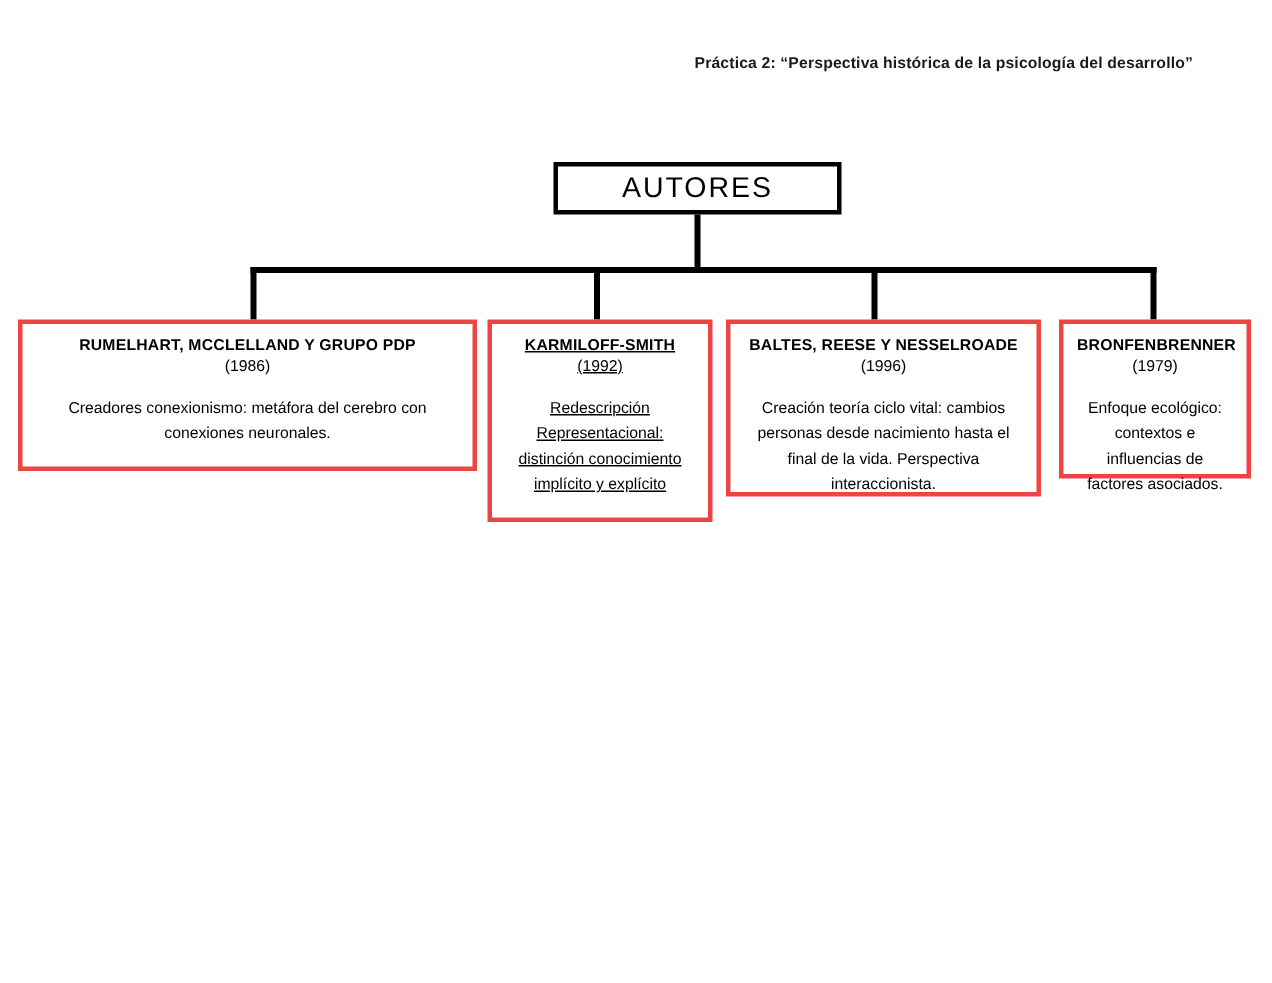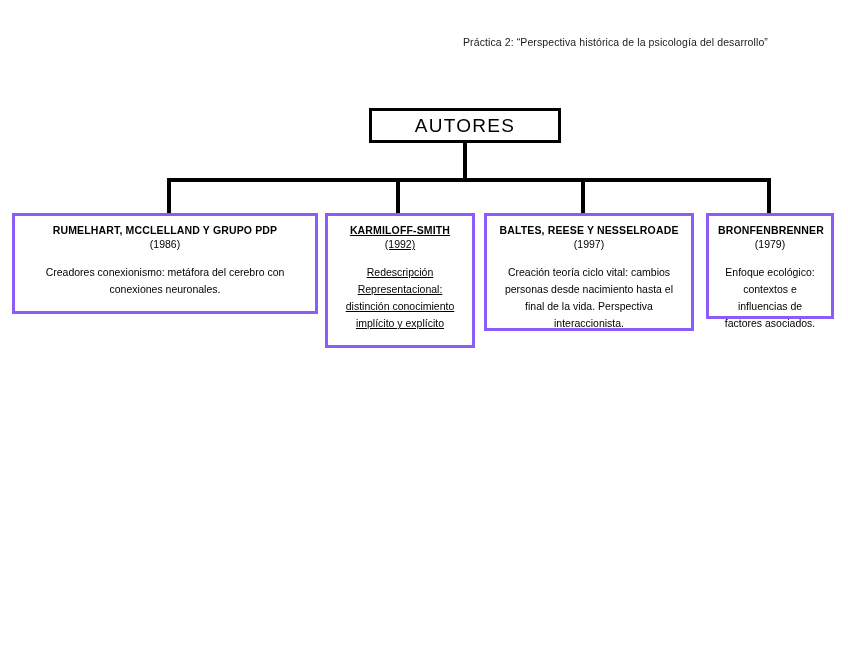--- a/index.html
+++ b/index.html
@@ -25,20 +25,21 @@
   
   .header-note {
     position: absolute;
     left: 463px;
     top: 36px;
     font-size: 10.5px;
     letter-spacing: 0.1px;
     color: #1a1a1a;
     white-space: nowrap;
     font-family: "Liberation Sans", sans-serif;
+    font-weight: bold;
   }
 
   
   .root-box {
     position: absolute;
     left: 369px;
     top: 108px;
     width: 192px;
     height: 35px;
     border: 3px solid #000000;
@@ -78,21 +79,21 @@
     width: 4px;
   }
   .drop-1 { left: 167px; top: 178px; height: 37px; }
   .drop-2 { left: 396px; top: 178px; height: 37px; }
   .drop-3 { left: 581px; top: 178px; height: 37px; }
   .drop-4 { left: 767px; top: 178px; height: 37px; }
 
   
   .node {
     position: absolute;
-    border: 3px solid #8b5cf6;
+    border: 3px solid #ef4444;
     background: #ffffff;
     box-sizing: border-box;
     padding: 8px 9px 9px 9px;
     text-align: center;
   }
   .node-title {
     font-size: 10.5px;
     font-weight: bold;
     letter-spacing: 0.15px;
     line-height: 1.3;
@@ -145,21 +146,21 @@
   </div>
 
   <div class="node node-2">
     <div class="node-title">KARMILOFF-SMITH</div>
     <div class="node-year">(1992)</div>
     <div class="node-desc">Redescripción Representacional: distinción conocimiento implícito y explícito</div>
   </div>
 
   <div class="node node-3">
     <div class="node-title">BALTES, REESE Y NESSELROADE</div>
-    <div class="node-year">(1997)</div>
+    <div class="node-year">(1996)</div>
     <div class="node-desc">Creación teoría ciclo vital: cambios personas desde nacimiento hasta el final de la vida. Perspectiva interaccionista.</div>
   </div>
 
   <div class="node node-4">
     <div class="node-title">BRONFENBRENNER</div>
     <div class="node-year">(1979)</div>
     <div class="node-desc">Enfoque ecológico: contextos e influencias de factores asociados.</div>
   </div>
 
 </div>

